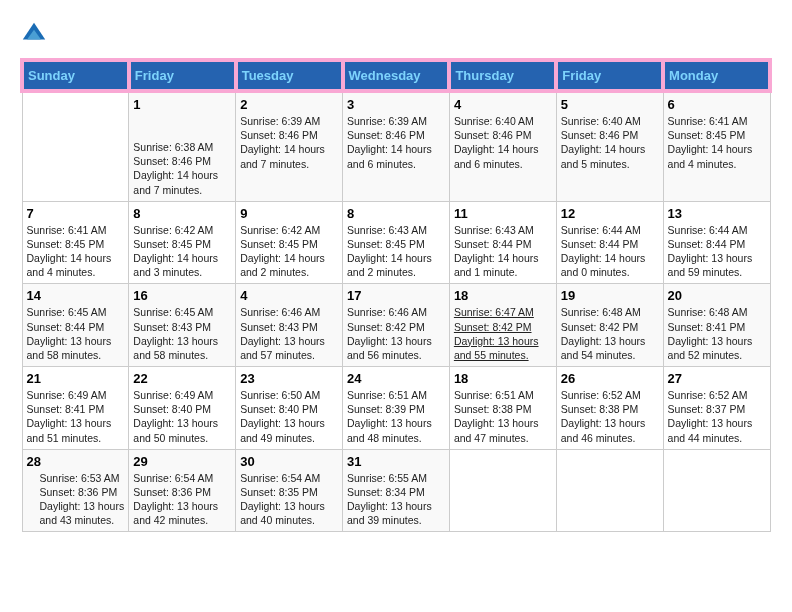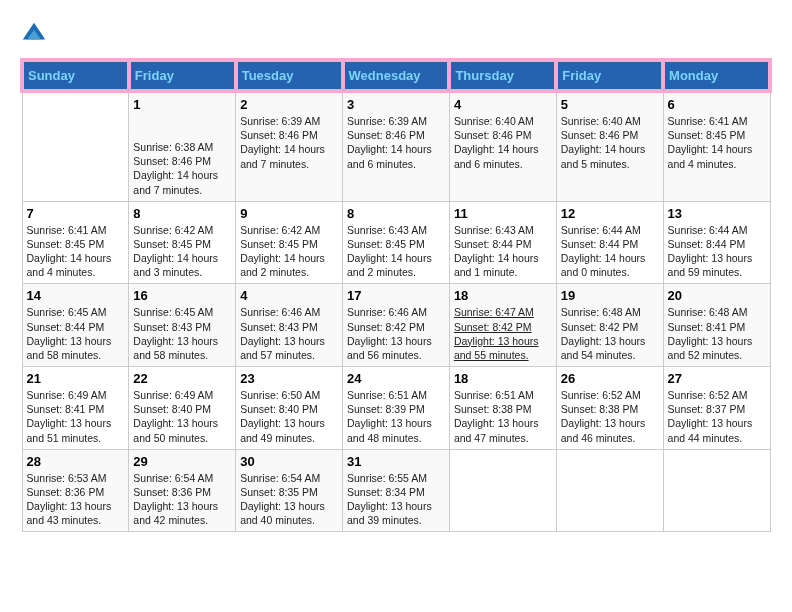--- a/index.html
+++ b/index.html
@@ -320,21 +320,21 @@
           <span class="day-number">27</span>
           <div class="day-info" style="white-space: pre-line;">Sunrise: 6:52 AM
 Sunset: 8:37 PM
 Daylight: 13 hours
 and 44 minutes.</div>
         </td>
       </tr>
       <tr>
         <td>
           <span class="day-number">28</span>
-          <div class="day-info" style="white-space: pre-line;">Sunrise: 6:53 AM
+          <div class="day-info" style="white-space: pre-line; margin-left: 13px;">Sunrise: 6:53 AM
 Sunset: 8:36 PM
 Daylight: 13 hours
 and 43 minutes.</div>
         </td>
         <td>
           <span class="day-number">29</span>
           <div class="day-info" style="white-space: pre-line;">Sunrise: 6:54 AM
 Sunset: 8:36 PM
 Daylight: 13 hours
 and 42 minutes.</div>

